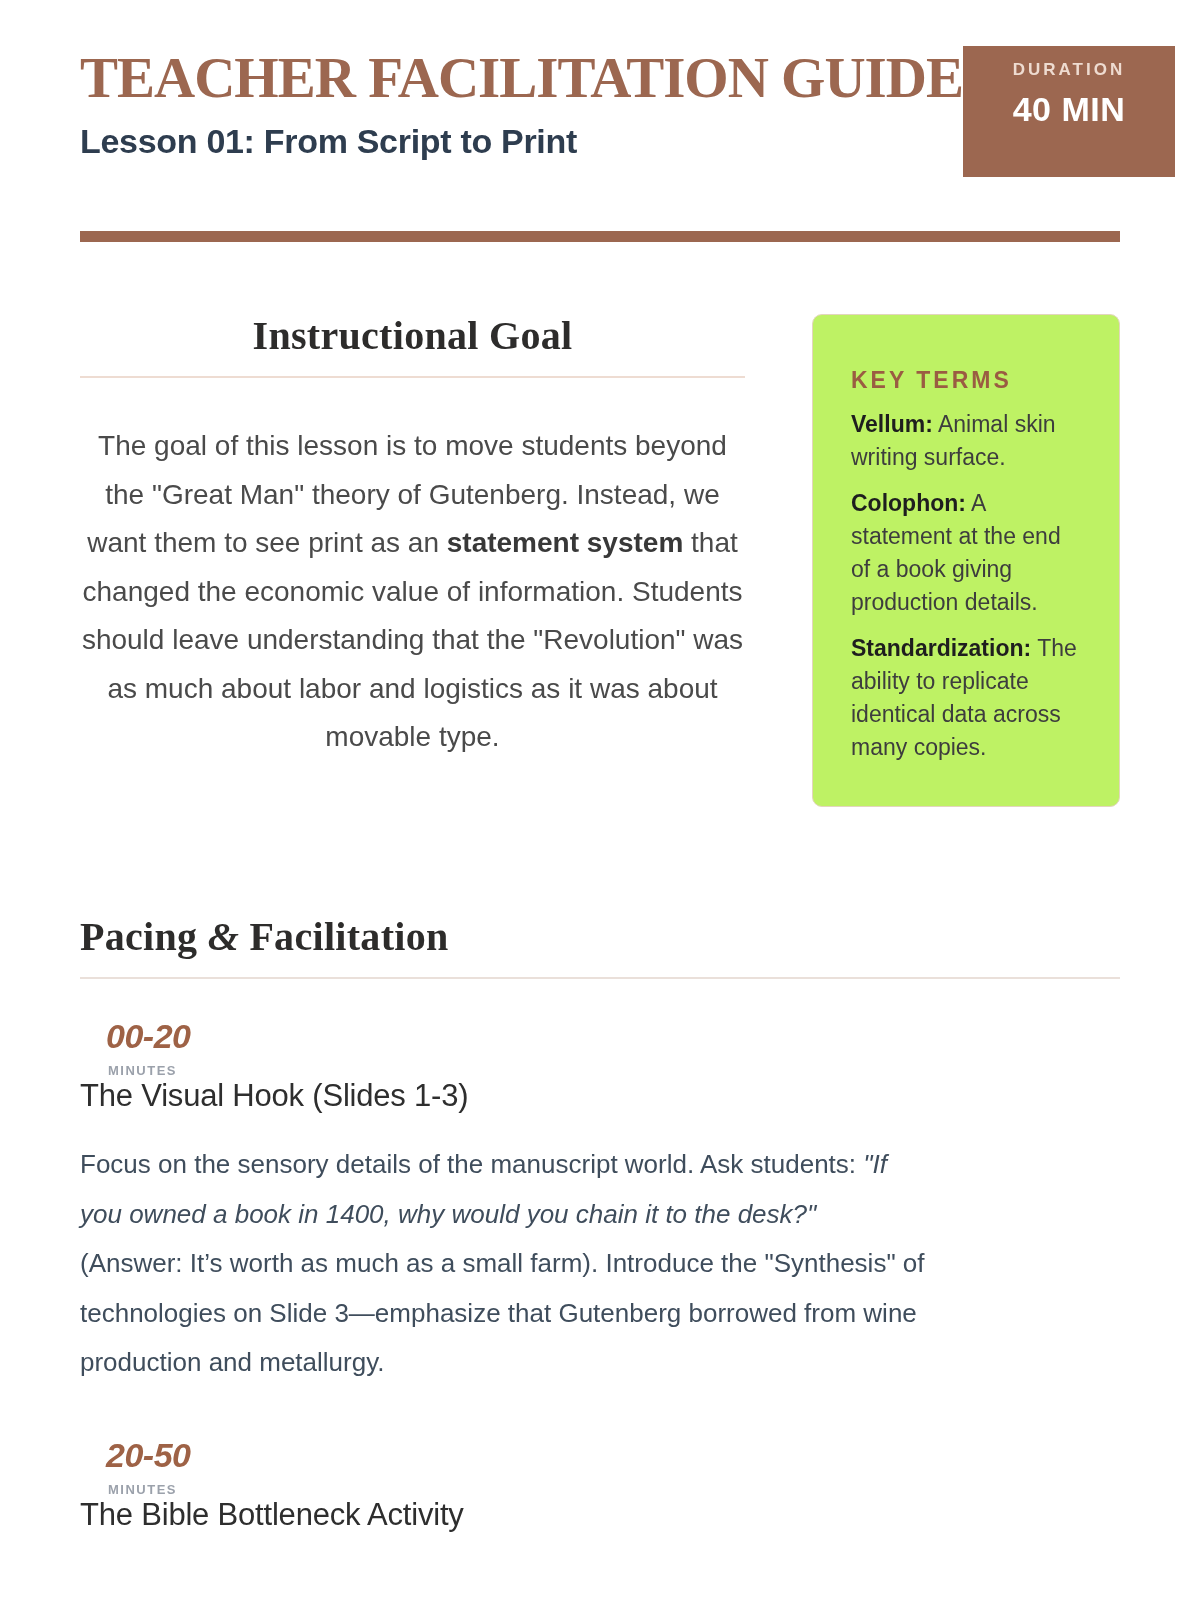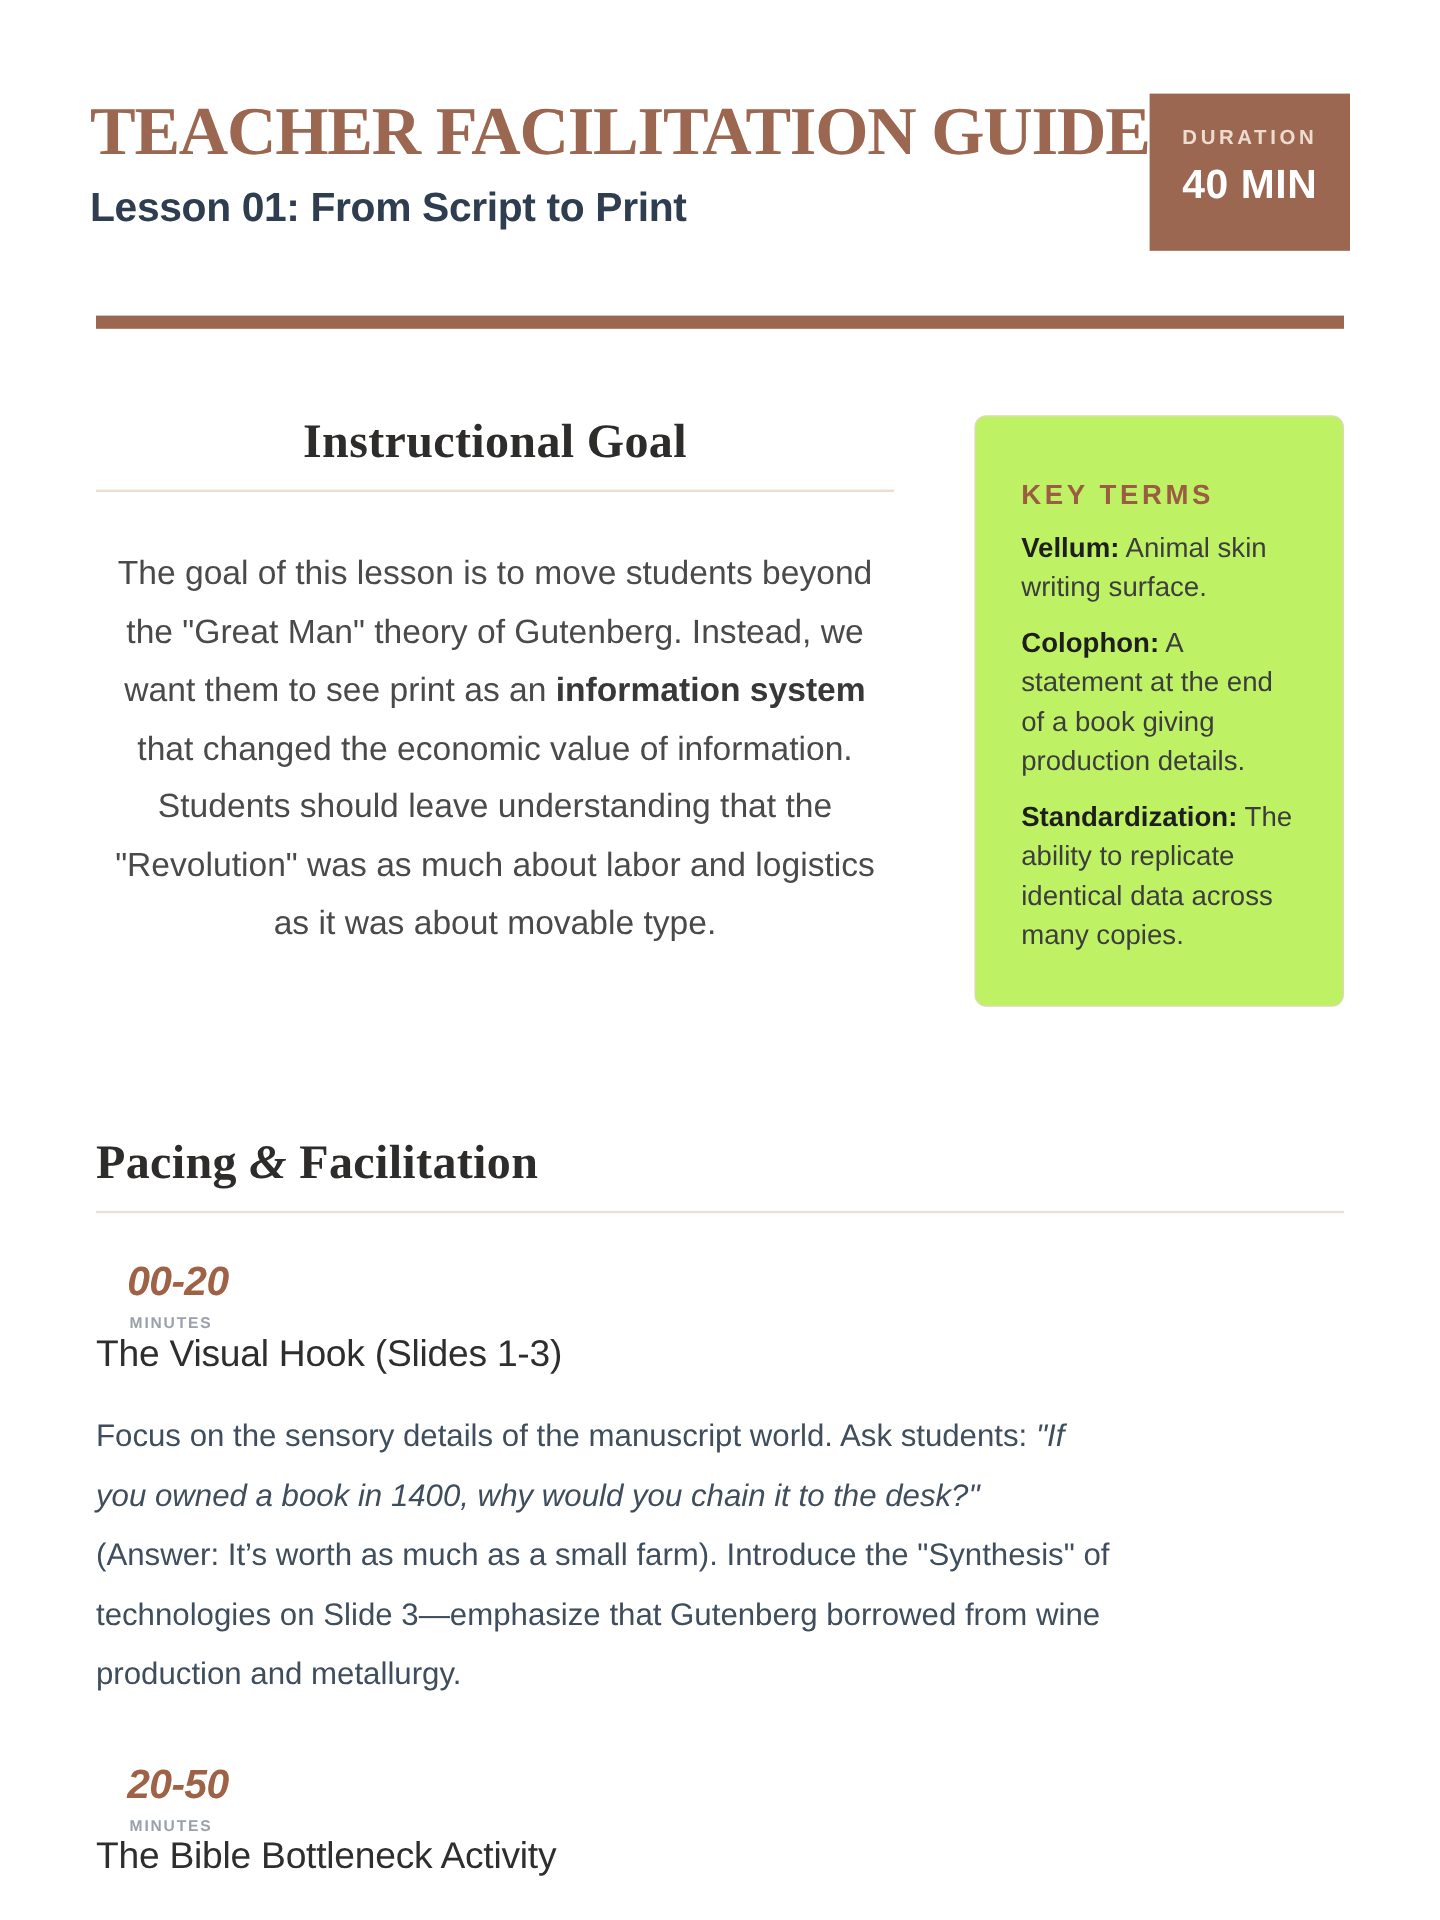--- a/index.html
+++ b/index.html
@@ -5,33 +5,33 @@
   * { margin: 0; padding: 0; box-sizing: border-box; }
   html, body { background: #ffffff; }
   body {
     width: 1200px; height: 1600px; overflow: hidden;
     font-family: "Liberation Sans", sans-serif;
     -webkit-font-smoothing: antialiased;
   }
   .page { padding: 0 80px; }
 
   
-  .header { display: flex; justify-content: center; align-items: flex-start; margin-top: 80px; }
+  .header { display: flex; justify-content: space-between; align-items: flex-start; margin-top: 48px; }
   .title {
     font-family: "Liberation Serif", serif;
     font-weight: 700; font-size: 57px; line-height: 1.05;
     letter-spacing: -1px; color: #9c6750; white-space: nowrap;
   }
   .subtitle {
     margin-top: 14px; font-weight: 700; font-size: 34px;
     color: #2e3d4f; letter-spacing: -0.3px;
   }
   .badge {
-    flex: 0 0 auto; width: 167px; height: 131px; background: #9c6750;
-    text-align: center; padding-top: 27px; margin-top: -2px;
+    flex: 0 0 auto; width: 212px; height: 131px; background: #9c6750;
+    text-align: center; padding-top: 14px; margin-top: -2px;
   }
   .badge-label { font-size: 17px; font-weight: 600; letter-spacing: 3px; color: #eedbd0; }
   .badge-value { margin-top: 10px; font-size: 34px; font-weight: 700; color: #ffffff; letter-spacing: 0.5px; }
 
   .thick-rule { height: 11px; background: #9c6750; margin-top: 54px; }
 
   
   .columns { display: flex; margin-top: 72px; align-items: flex-start; }
   .left-col { width: 665px; text-align: center; }
   .section-heading {
@@ -89,21 +89,21 @@
       <div class="badge-value">40 MIN</div>
     </div>
   </div>
 
   <div class="thick-rule"></div>
 
   <div class="columns">
     <div class="left-col">
       <div class="section-heading">Instructional Goal</div>
       <div class="goal-rule"></div>
-      <div class="goal-text"><span>The goal of this lesson is to move students beyond the "Great Man" theory of Gutenberg. Instead, we want them to see print as an </span><b>information system</b><span> that changed the economic value of information. Students should leave understanding that the "Revolution" was as much about labor and logistics as it was about movable type.</span></div>
+      <div class="goal-text"><span>The goal of this lesson is to move students beyond the "Great Man" theory of Gutenberg. Instead, we want them to see print as an </span><b>statement system</b><span> that changed the economic value of information. Students should leave understanding that the "Revolution" was as much about labor and logistics as it was about movable type.</span></div>
     </div>
 
     <div class="key-card">
       <div class="key-heading">KEY TERMS</div>
       <div class="key-list">
         <div class="key-item"><b>Vellum:</b><span> Animal skin writing surface.</span></div>
         <div class="key-item"><b>Colophon:</b><span> A statement at the end of a book giving production details.</span></div>
         <div class="key-item"><b>Standardization:</b><span> The ability to replicate identical data across many copies.</span></div>
       </div>
     </div>

